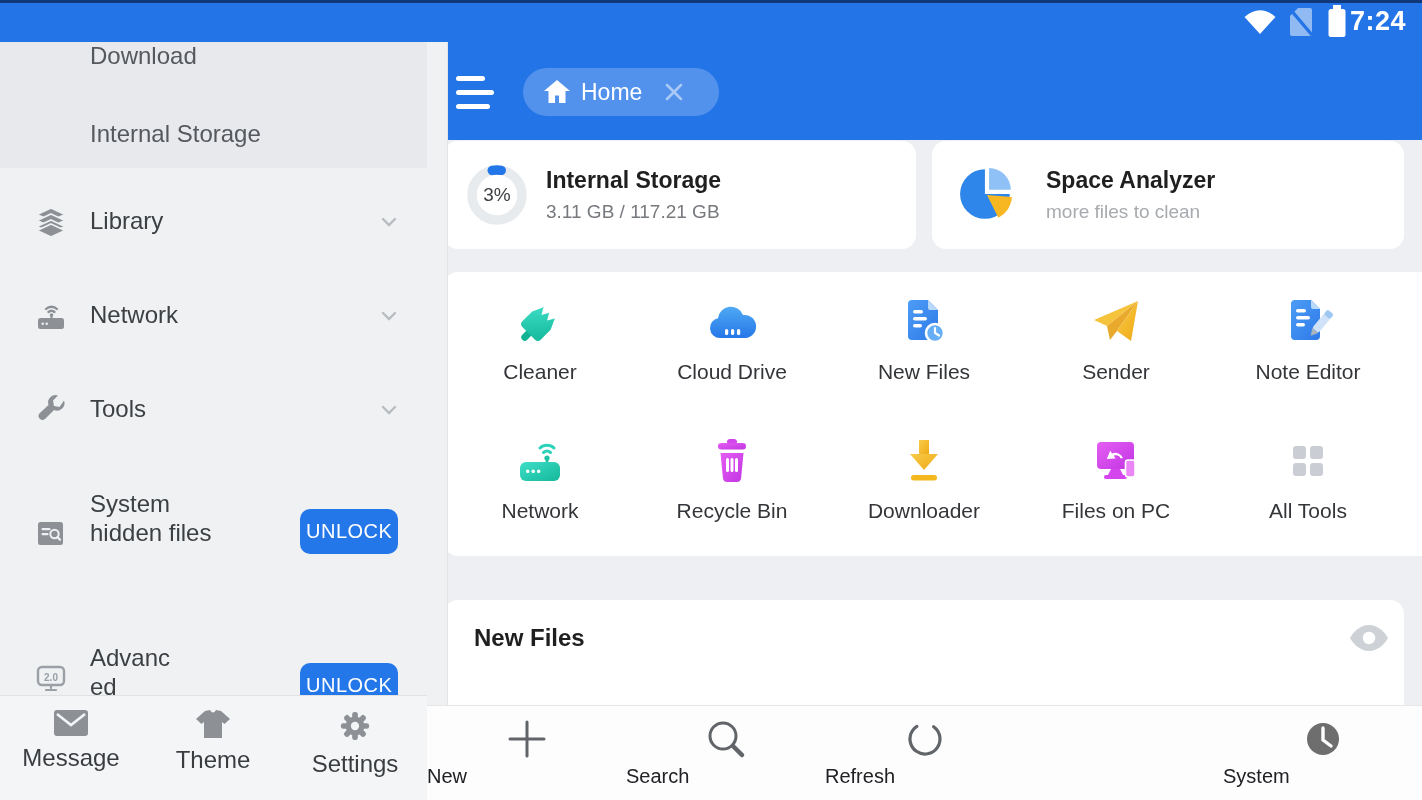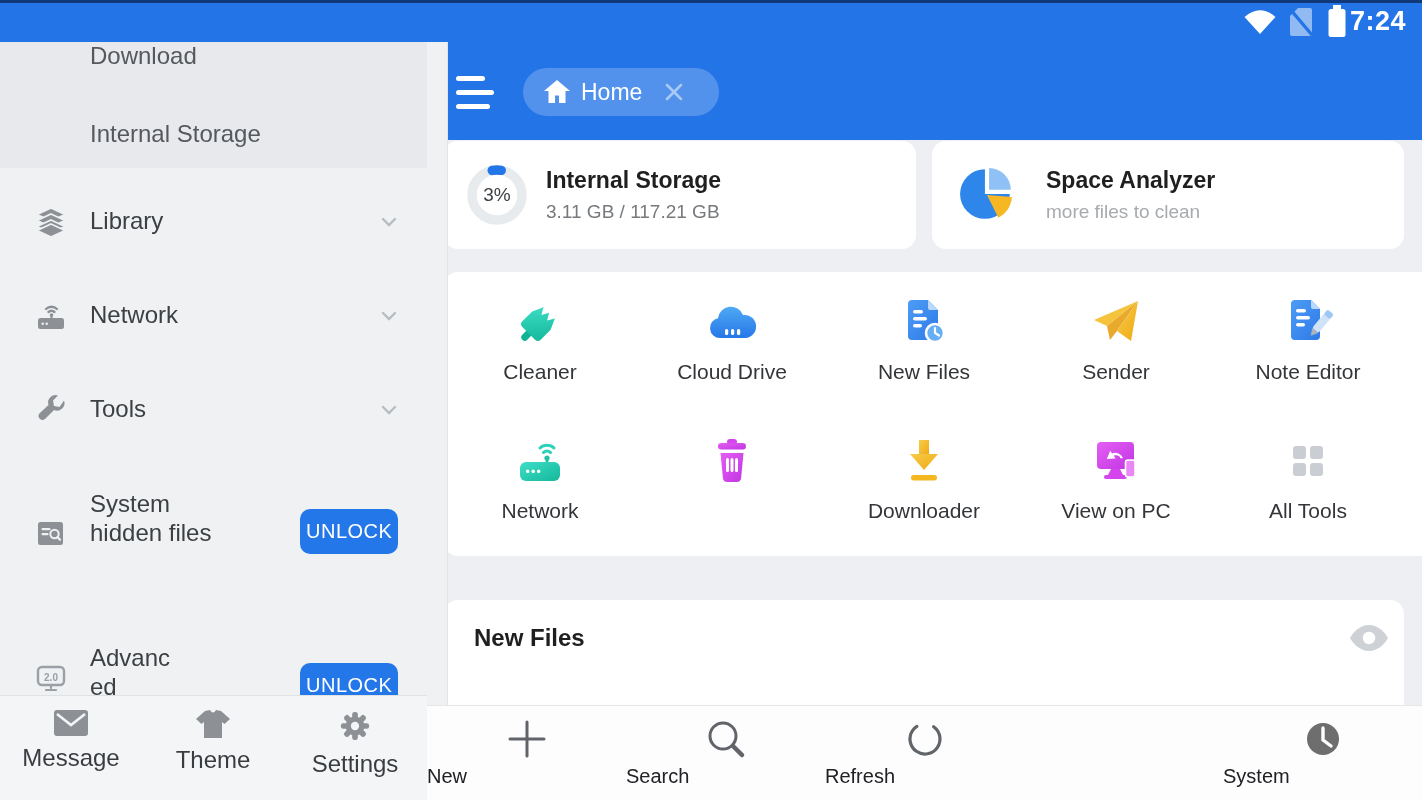--- a/index.html
+++ b/index.html
@@ -230,40 +230,41 @@
 
     <div class="icell" style="left:192px;top:163px;">
       <svg class="ic" width="52" height="52" viewBox="0 0 52 52">
         <rect x="21" y="4" width="10" height="6" rx="3" fill="#d445ee"></rect>
         <rect x="12" y="8" width="28" height="6.5" rx="3.2" fill="url(#g-mag)"></rect>
         <path d="M14.5 18 h23 l-2.4 25 a4.5 4.5 0 0 1-4.5 4 h-9.2 a4.5 4.5 0 0 1-4.5-4 Z" fill="url(#g-mag)"></path>
         <rect x="20" y="23" width="3" height="14" rx="1.5" fill="#fff"></rect>
         <rect x="24.5" y="23" width="3" height="14" rx="1.5" fill="#fff"></rect>
         <rect x="29" y="23" width="3" height="14" rx="1.5" fill="#fff"></rect>
       </svg>
+      <span class="ilabel">Recycle Bin</span>
     </div>
 
     <div class="icell" style="left:384px;top:163px;">
       <svg class="ic" width="52" height="52" viewBox="0 0 52 52">
         <rect x="21" y="5" width="10" height="15" fill="url(#g-gold)"></rect>
         <path d="M12 19 h28 L26 35 Z" fill="url(#g-gold)"></path>
         <rect x="13" y="40" width="26" height="5.5" rx="2.7" fill="#f5b71e"></rect>
       </svg>
       <span class="ilabel">Downloader</span>
     </div>
 
     <div class="icell" style="left:576px;top:163px;">
       <svg class="ic" width="52" height="52" viewBox="0 0 52 52">
         <rect x="7" y="7" width="37" height="27" rx="4" fill="url(#g-mag)"></rect>
         <path d="M21 34 h9 l3.5 7 h-16 Z" fill="#d445ee"></path>
         <rect x="14" y="40" width="23" height="4" rx="2" fill="#d445ee"></rect>
         <path d="M33 23 a8.5 8.5 0 0 0-11-4.5 l-1.8-2.8 -3.4 8.2 8.8-0.4 -1.9-2.9 a5.5 5.5 0 0 1 7 2.8 Z" fill="#fff"></path>
         <rect x="35.5" y="25" width="9.5" height="17" rx="2.5" fill="#ea86f6" stroke="#fff" stroke-width="1.6"></rect>
       </svg>
-      <span class="ilabel">View on PC</span>
+      <span class="ilabel">Files on PC</span>
     </div>
 
     <div class="icell" style="left:768px;top:163px;">
       <svg class="ic" width="52" height="52" viewBox="0 0 52 52">
         <rect x="11" y="11" width="13" height="13" rx="3" fill="#caced4"></rect>
         <rect x="28" y="11" width="13" height="13" rx="3" fill="#caced4"></rect>
         <rect x="11" y="28" width="13" height="13" rx="3" fill="#caced4"></rect>
         <rect x="28" y="28" width="13" height="13" rx="3" fill="#caced4"></rect>
       </svg>
       <span class="ilabel">All Tools</span>

